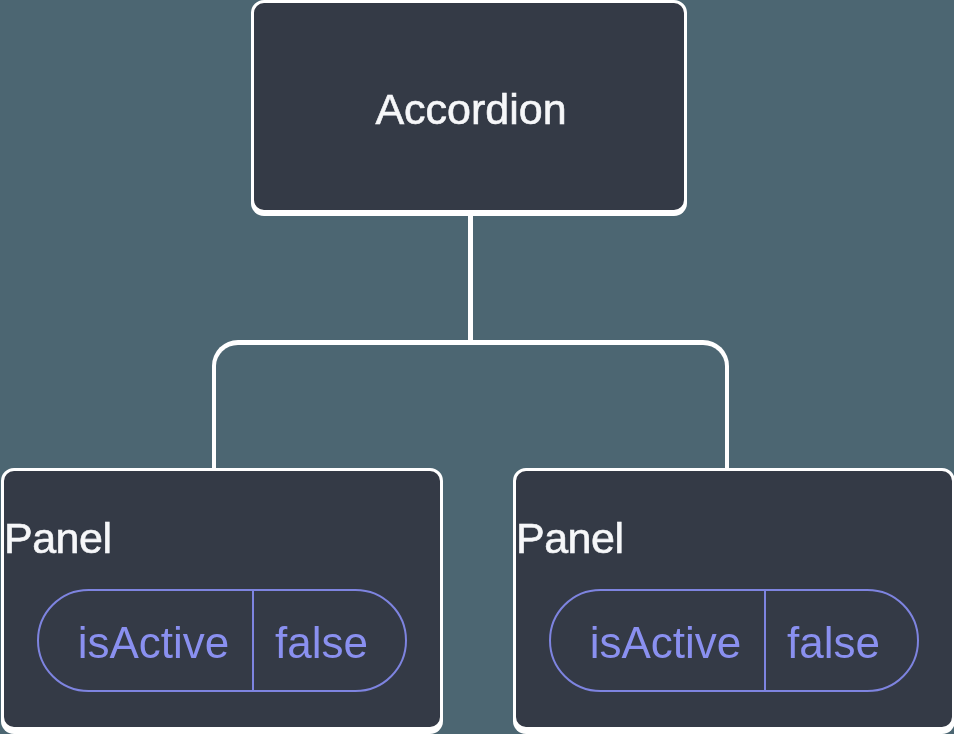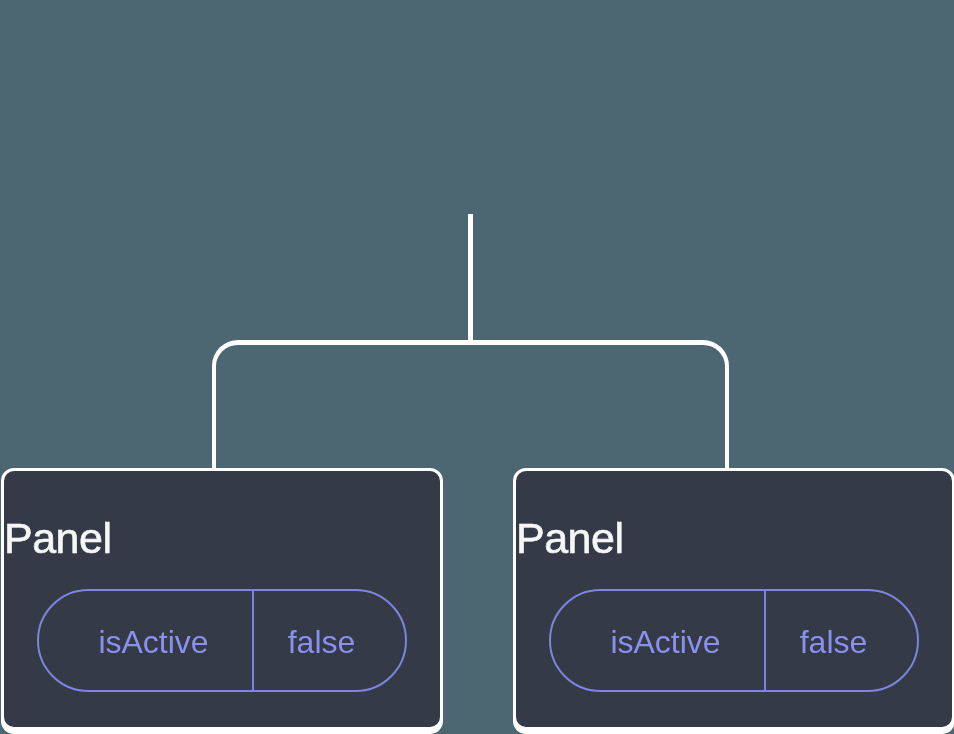--- a/index.html
+++ b/index.html
@@ -48,21 +48,21 @@
     left: 33px; top: 118px;
     width: 370px; height: 103px;
     border: 2px solid #7E84E0;
     border-radius: 52px;
     display: flex;
   }
   .pill-cell {
     position: relative;
     display: flex; align-items: center; justify-content: center;
     color: #8A90F0;
-    font-size: 32px;
+    font-size: 44px;
     letter-spacing: 0;
     white-space: nowrap;
   }
   .pill-cell-label { width: 213px; }
   .pill-cell-label .pill-text { position: relative; left: 8px; top: 2px; }
   .pill-cell-value { flex: 1; }
   .pill-cell-value .pill-text { position: relative; left: -8px; top: 2px; }
   .pill-divider {
     width: 2px;
     background: #7E84E0;
@@ -85,20 +85,23 @@
     border-left: 4.6px solid #FFFFFF;
     border-right: 4.6px solid #FFFFFF;
     border-radius: 26px 26px 0 0;
   }
 </style>
 </head>
 <body>
 
 <div class="stage">
 
+  <div class="node node-accordion">
+    <span class="node-title">Accordion</span>
+  </div>
 
   <div class="connector-stem"></div>
   <div class="connector-bracket"></div>
 
   <div class="node node-panel-1">
     <div class="node-title panel-title">Panel</div>
     <div class="pill">
       <div class="pill-cell pill-cell-label">
         <span class="pill-text">isActive</span>
       </div>

